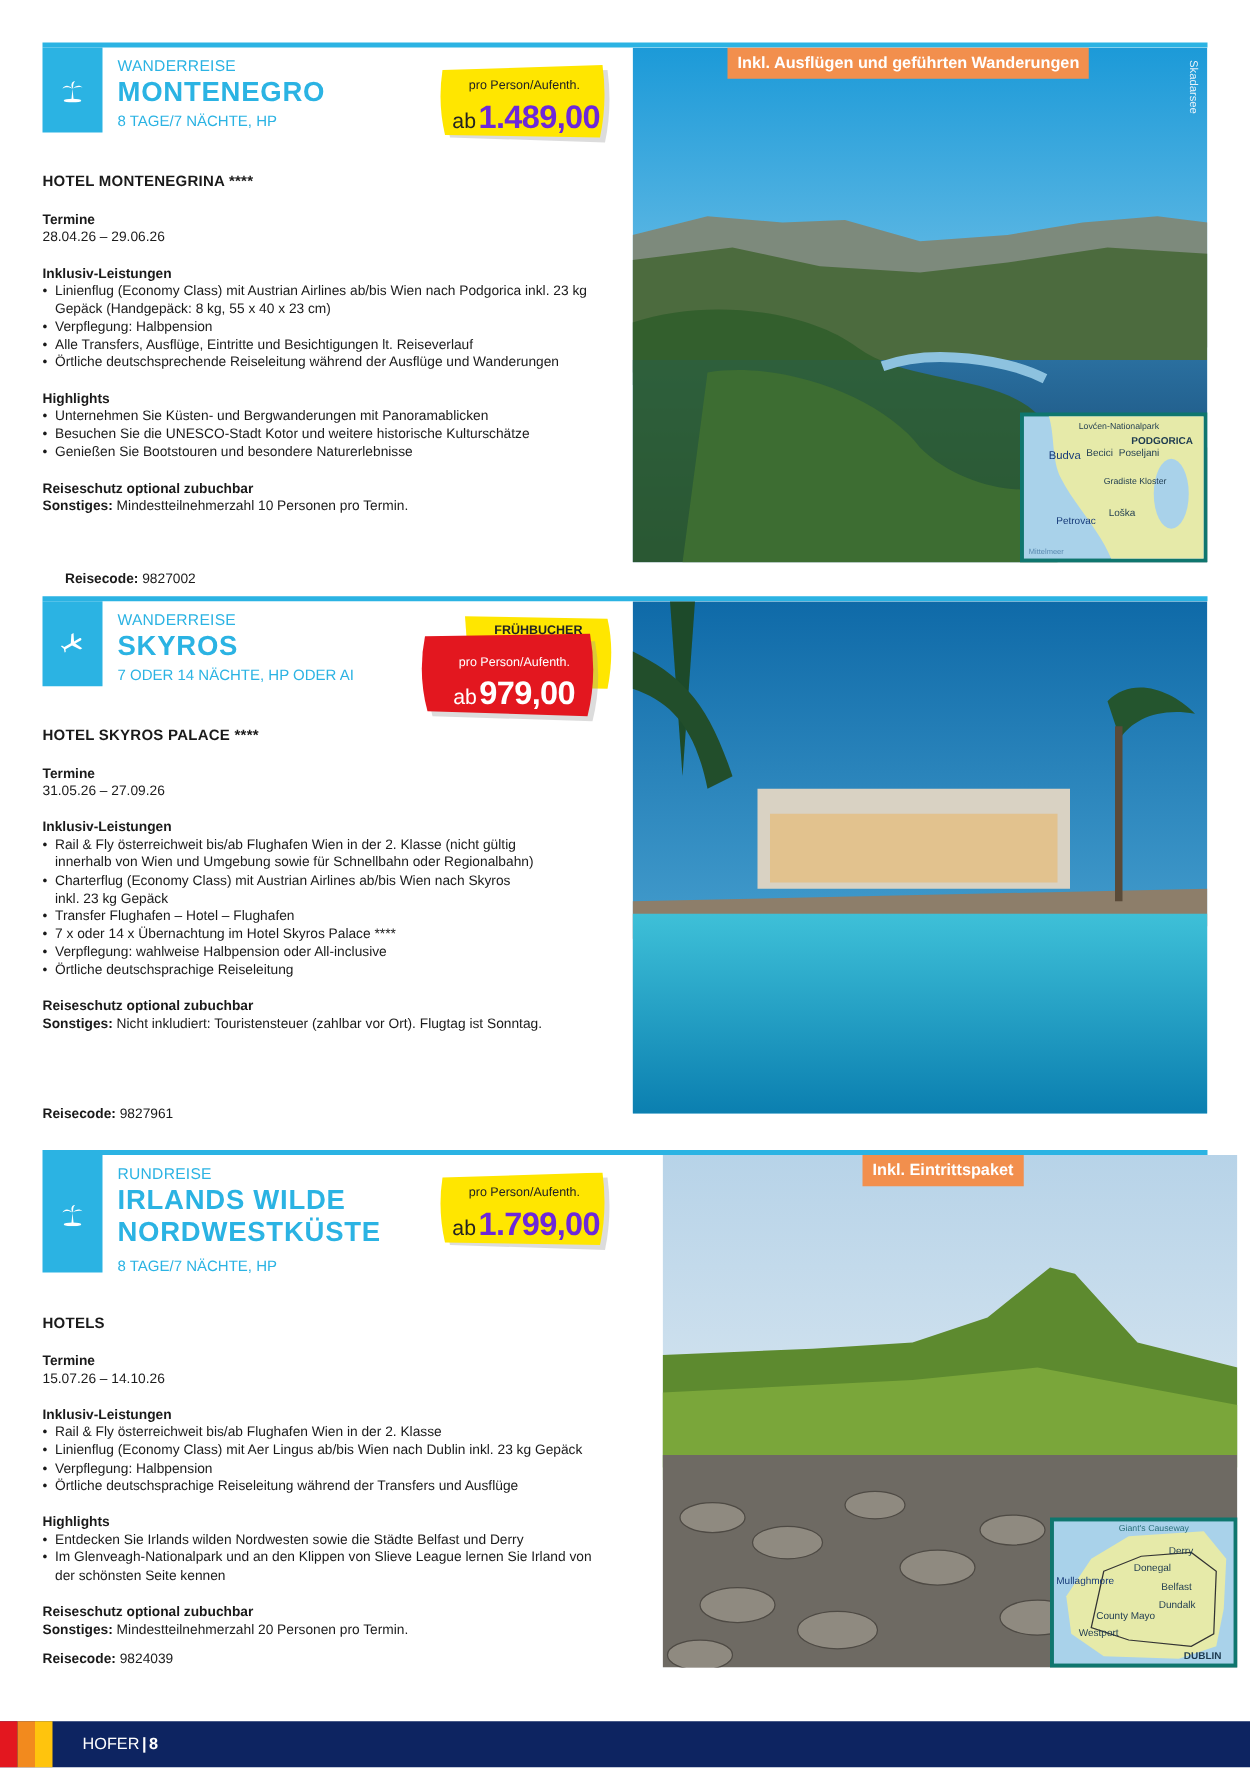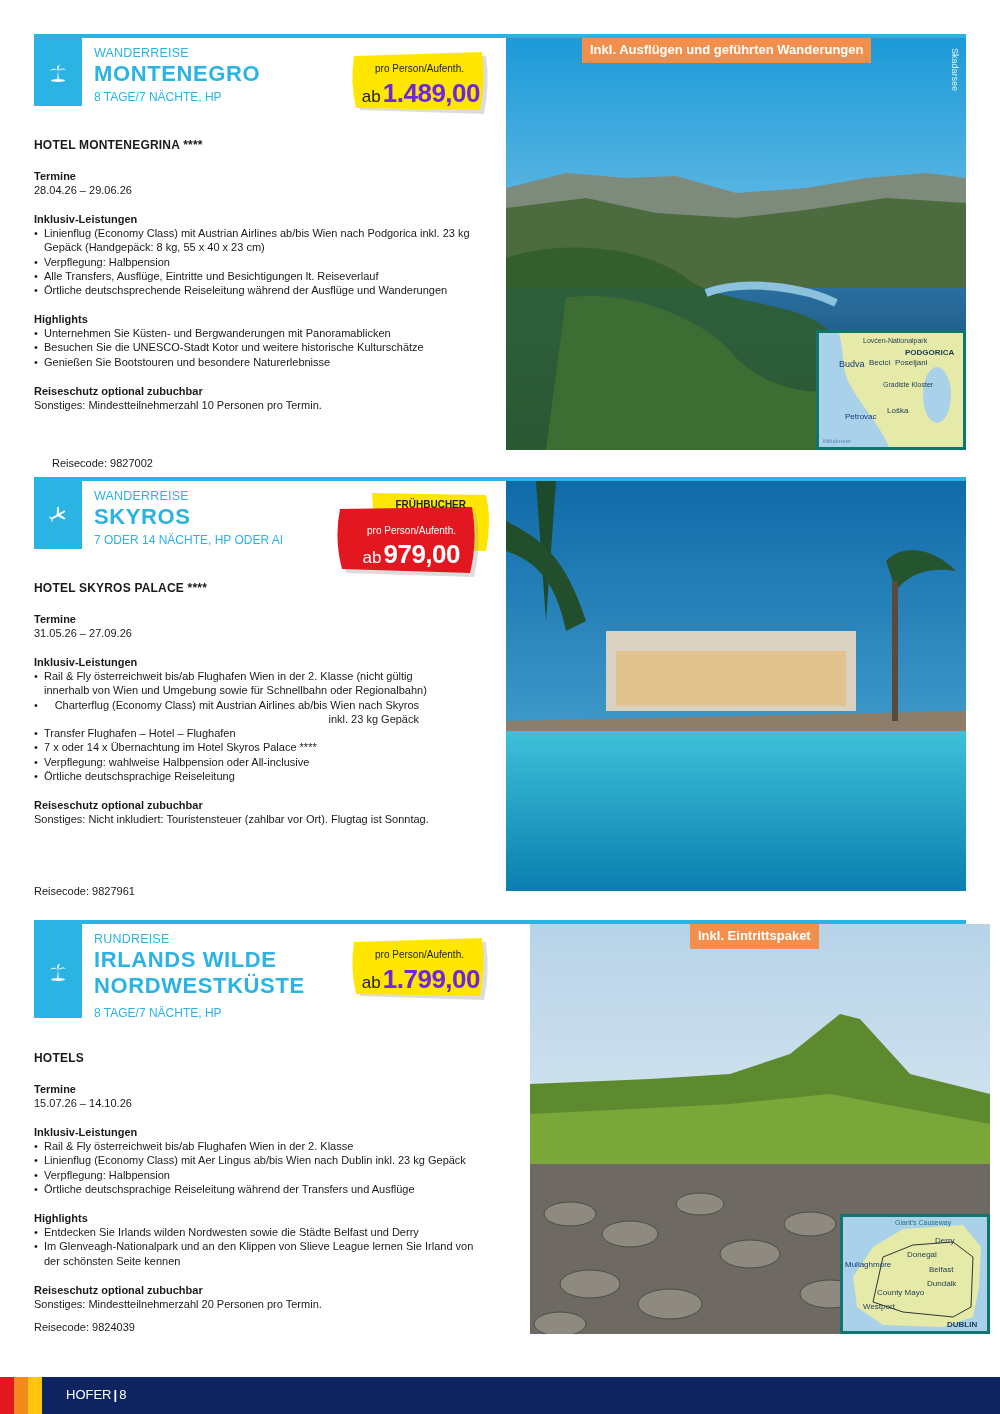--- a/index.html
+++ b/index.html
@@ -26,21 +26,21 @@
   .price-tag.red .pp, .price-tag.red .ab, .price-tag.red .val { color: #ffffff; }
   .fb-label { position: absolute; top: 8px; right: 18px; font-size: 10px; font-weight: bold; color: #222; }
 
   .hotel { font-size: 12px; font-weight: bold; letter-spacing: 0.2px; }
   .h-small { font-size: 11px; font-weight: bold; line-height: 14px; }
   .txt { font-size: 11px; line-height: 14.3px; }
   ul.bul { list-style: none; }
   ul.bul li { position: relative; padding-left: 10px; font-size: 11px; line-height: 14.3px; }
   ul.bul li::before { content: "•"; position: absolute; left: 0; top: 0; }
   .block { position: absolute; left: 0; width: 470px; }
-  .bold { font-weight: normal; }
+  .bold { font-weight: bold; }
 
   .badge { position: absolute; background: #f28f4d; color: #fff; font-size: 13px; font-weight: bold; padding: 4px 8px; height: 25px; }
   .vert-cap { position: absolute; right: 6px; top: 10px; writing-mode: vertical-rl; color: #e8f2fa; font-size: 9px; }
 
   .mapbox { position: absolute; width: 150px; height: 120px; background: #0f766e; padding: 3px; }
   .mapbox svg { display: block; }
 
   .footer { position: absolute; left: 0; top: 1377px; width: 1000px; height: 37px; background: #0d2461; }
   .stripe { position: absolute; top: 0; width: 14px; height: 37px; }
   .footer-text { position: absolute; left: 66px; top: 10px; color: #ffffff; font-size: 13px; }
@@ -181,21 +181,21 @@
         <div class="hotel">HOTEL SKYROS PALACE ****</div>
       </div>
     <div class="block" style="top:131px;">
       <div class="h-small">Termine</div>
       <div class="txt">31.05.26 – 27.09.26</div>
     </div>
     <div class="block" style="top:174px;">
       <div class="h-small">Inklusiv-Leistungen</div>
       <ul class="bul" style="width:425px;">
         <li>Rail &amp; Fly österreichweit bis/ab Flughafen Wien in der 2. Klasse (nicht gültig innerhalb von Wien und Umgebung sowie für Schnellbahn oder Regionalbahn)</li>
-        <li style="width:385px;text-align:right;">Charterflug (Economy Class) mit Austrian Airlines ab/bis Wien nach Skyros inkl. 23 kg Gepäck</li>
+        <li style="width:385px;">Charterflug (Economy Class) mit Austrian Airlines ab/bis Wien nach Skyros inkl. 23 kg Gepäck</li>
         <li>Transfer Flughafen – Hotel – Flughafen</li>
         <li>7 x oder 14 x Übernachtung im Hotel Skyros Palace ****</li>
         <li>Verpflegung: wahlweise Halbpension oder All-inclusive</li>
         <li>Örtliche deutschsprachige Reiseleitung</li>
       </ul>
     </div>
     <div class="block" style="top:317px;">
       <div class="h-small">Reiseschutz optional zubuchbar</div>
       <div class="txt"><span class="bold">Sonstiges:</span> <span>Nicht inkludiert: Touristensteuer (zahlbar vor Ort). Flugtag ist Sonntag.</span></div>
     </div>

